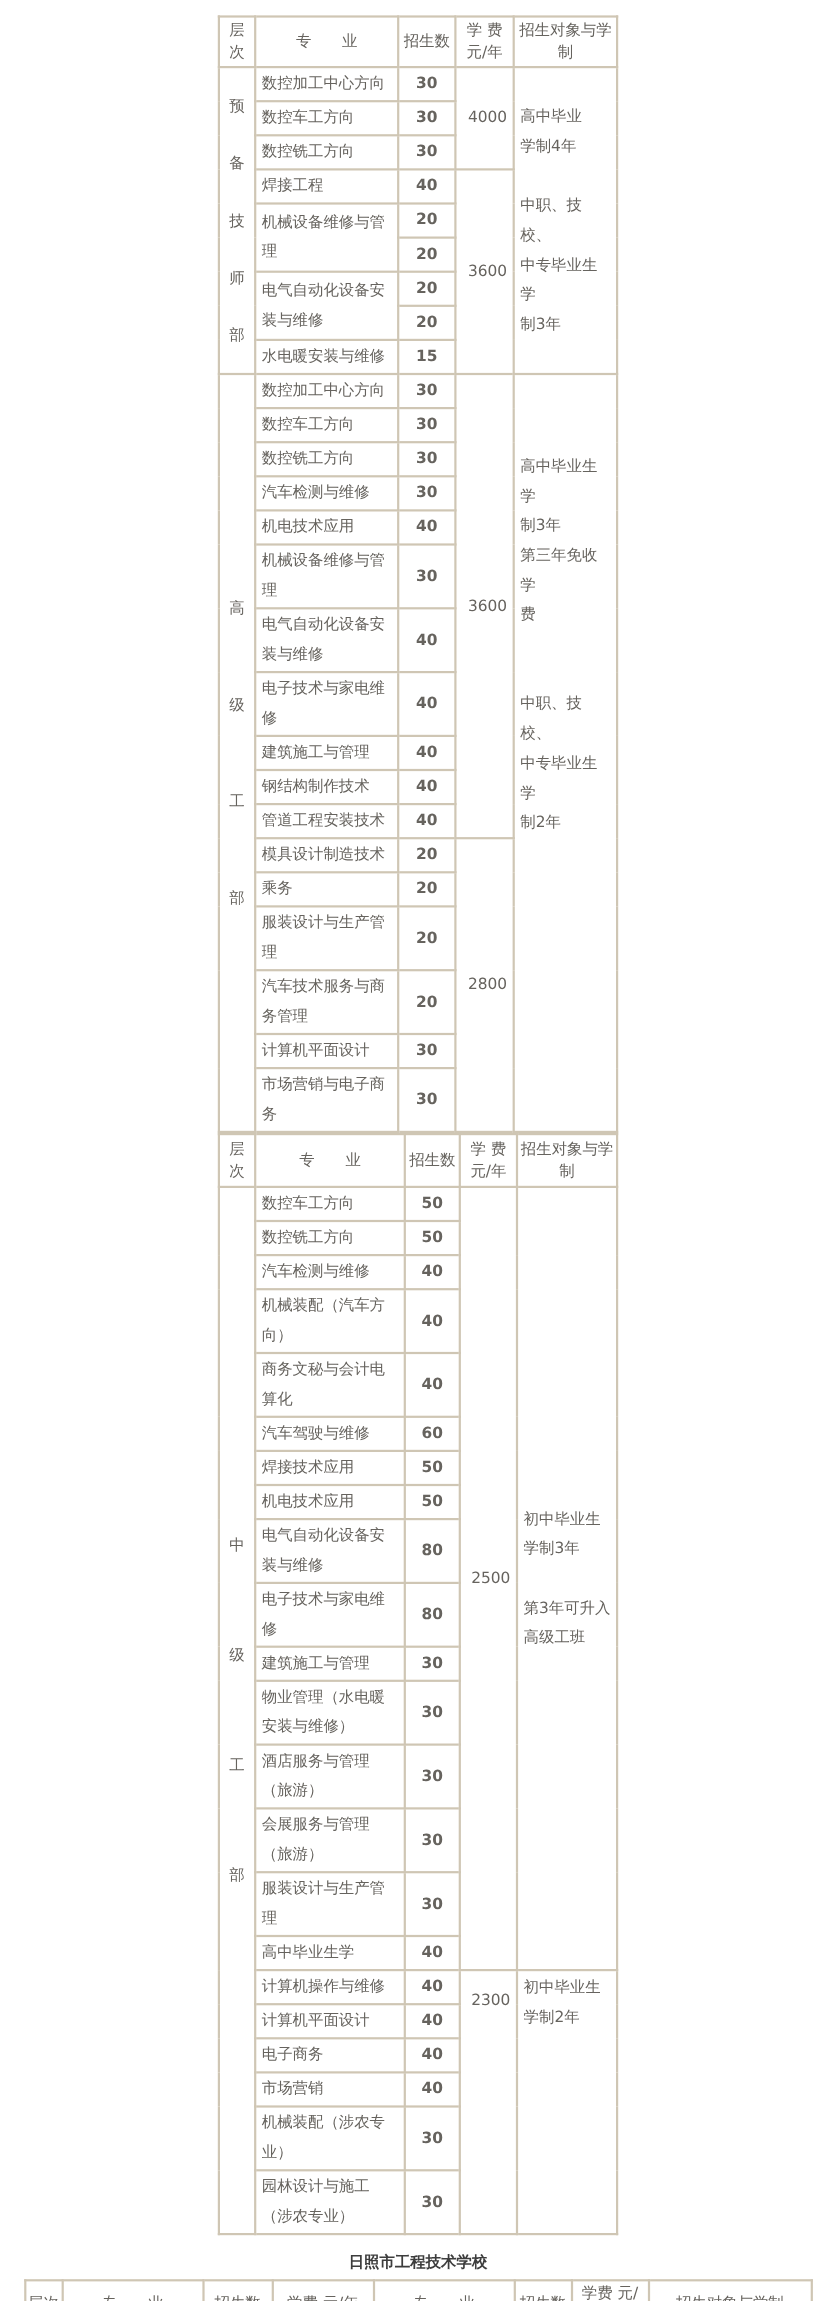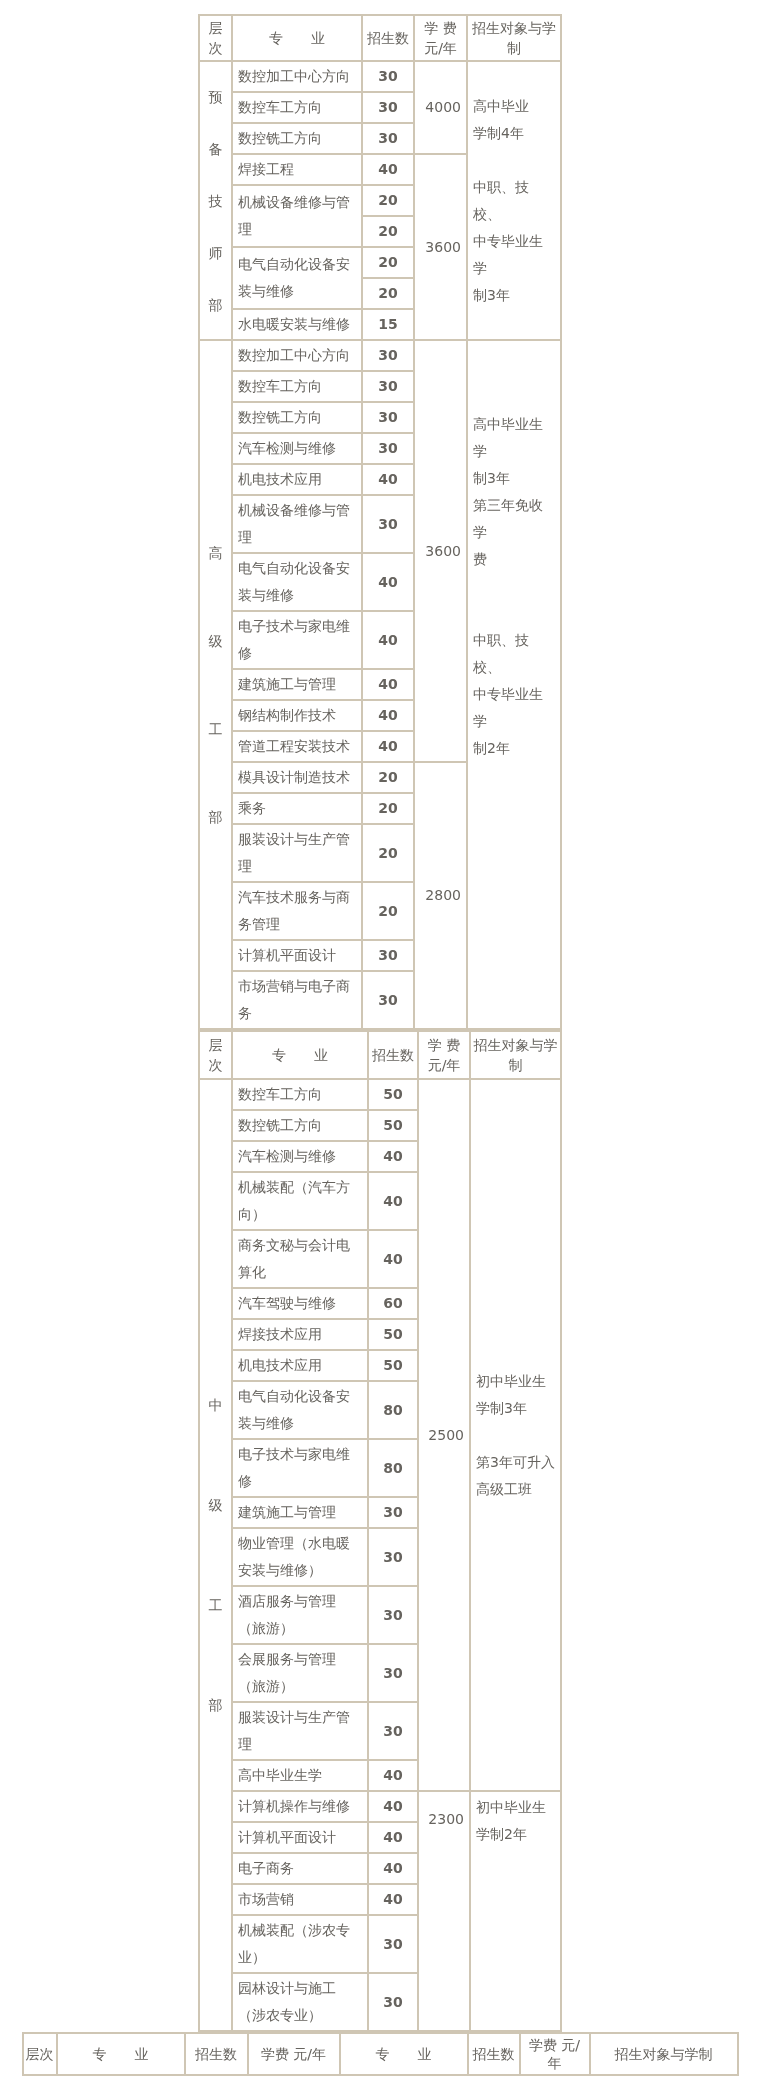--- a/index.html
+++ b/index.html
@@ -321,20 +321,21 @@
         <tr style="height: 55px;">
           <td class="c-mj">机械装配（涉农专业）</td>
           <td class="c-num">30</td>
         </tr>
         <tr style="height: 55px;">
           <td class="c-mj">园林设计与施工（涉农专业）</td>
           <td class="c-num">30</td>
         </tr>
       </tbody>
     </table>
+  <div class="school-title">日照市工程技术学校</div>
   <table class="tbl t3">
       <colgroup>
         <col style="width: 34px;">
         <col style="width: 128px;">
         <col style="width: 63px;">
         <col style="width: 92px;">
         <col style="width: 128px;">
         <col style="width: 52px;">
         <col style="width: 70px;">
         <col style="width: 148px;">

